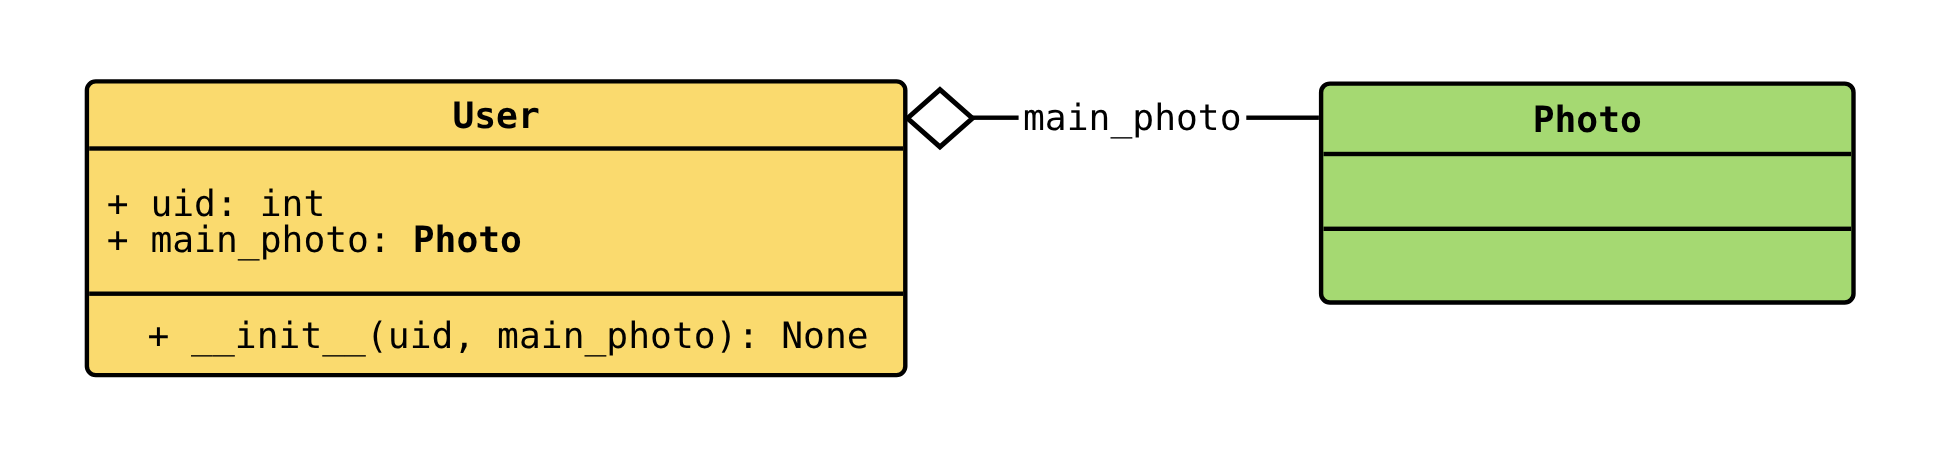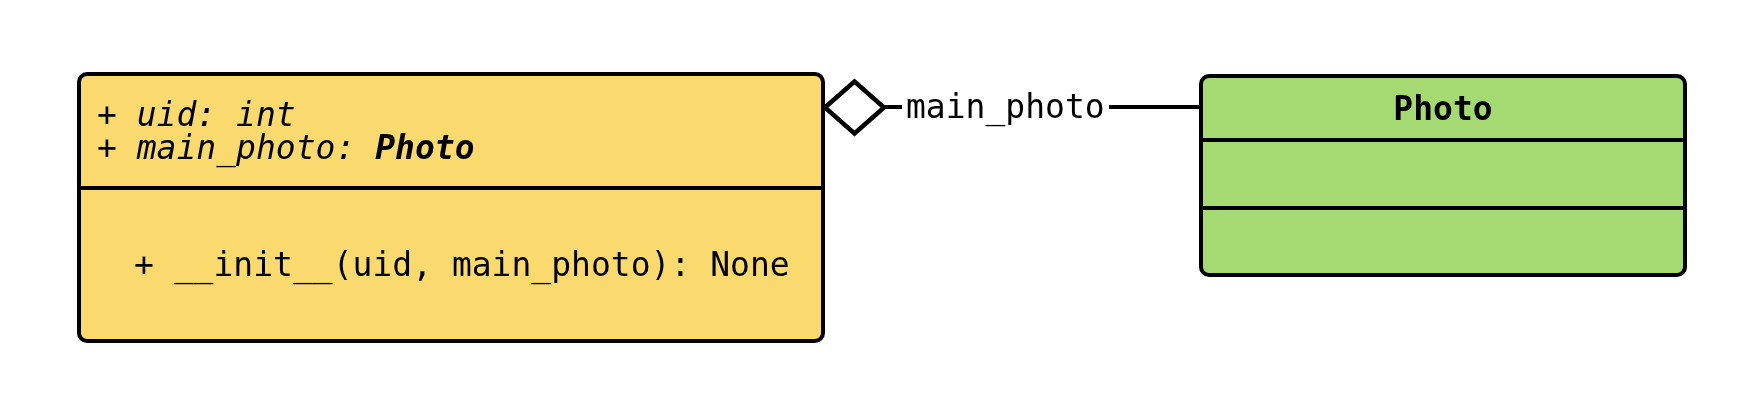--- a/index.html
+++ b/index.html
@@ -40,21 +40,21 @@
 
   .compartment {
     box-sizing: border-box;
     display: flex;
     flex-direction: column;
     justify-content: center;
   }
   .compartment.divided { border-bottom: 4px solid #000000; }
 
   .user .c-title  { height: 61px; }
-  .user .c-attrs  { height: 114px; font-style: italic; }
+  .user .c-attrs  { height: 132px; }
   .user .c-methods{ flex: 1; margin-left: 37px; }
 
   .photo .c-title  { height: 64px; }
   .photo .c-attrs  { height: 68px; }
   .photo .c-methods{ flex: 1; }
 
   .class-title {
     text-align: center;
     font-weight: bold;
     font-size: 33px;
@@ -75,34 +75,37 @@
     width: 319px; height: 4px;
     background: #000000;
   }
   .diamond-wrap {
     position: absolute;
     left: 821px; top: 78px;
     width: 67px; height: 59px;
   }
   .edge-label {
     position: absolute;
-    left: 902px; top: 87px;
+    left: 926px; top: 87px;
     font-size: 33px;
     line-height: 40px;
     background: #ffffff;
     padding: 0 4px;
     white-space: pre;
   }
 </style>
 </head>
 <body>
 
 <div class="canvas">
 
   <div class="uml-class user">
+    <div class="compartment c-title divided">
+      <div class="class-title">User</div>
+    </div>
     <div class="compartment c-attrs divided">
       <div class="member-line"><span>+ uid: </span><span>int</span></div>
       <div class="member-line"><span>+ main_photo: </span><span class="bold">Photo</span></div>
     </div>
     <div class="compartment c-methods">
       <div class="member-line">+ __init__(uid, main_photo): None</div>
     </div>
   </div>
 
   <div class="edge-line"></div>

